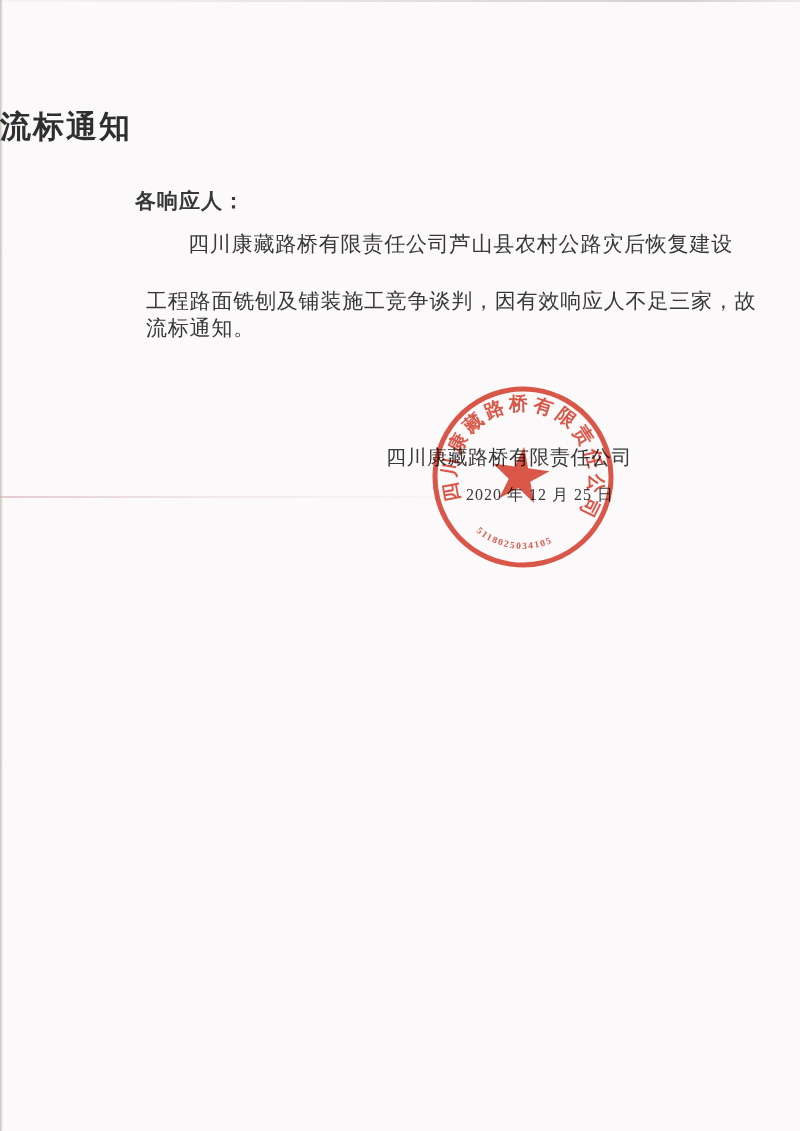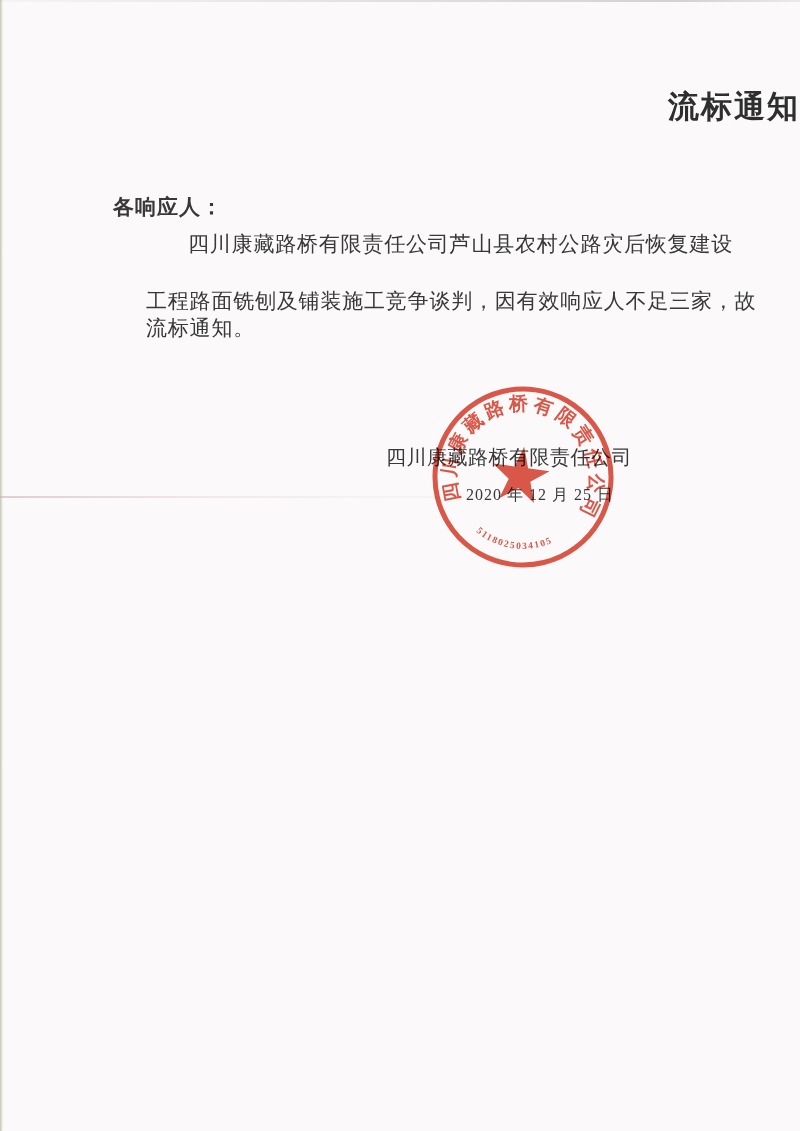--- a/index.html
+++ b/index.html
@@ -26,31 +26,30 @@
   .edge-top {
     position: absolute; left: 0; top: 0; width: 100%; height: 2px;
     background: linear-gradient(to right, rgba(140,140,130,0.05), rgba(120,120,110,0.30) 85%, rgba(120,120,110,0.12));
   }
   .fold-line {
     position: absolute; left: 0; top: 496px; width: 72%; height: 2px;
     background: linear-gradient(to right, rgba(205,168,174,0.55), rgba(205,168,174,0.22) 35%, rgba(205,168,174,0.10) 60%, rgba(205,168,174,0));
   }
   
   .title {
-    position: absolute; top: 86px; left: 0; width: 100%;
-    margin: 0; text-align: right;
+    position: absolute; top: 106px; left: 0; width: 100%;
+    margin: 0; text-align: left;
     font-family: Liberation Sans, sans-serif;
     font-weight: bold; font-size: 31px; letter-spacing: 2px;
     color: #2e2e2e;
   }
   .salutation {
-    position: absolute; left: 113px; top: 187px;
+    position: absolute; left: 135px; top: 187px;
     font-size: 21px; letter-spacing: 1px; font-weight: 600;
     white-space: nowrap;
-    margin-top: 6px;
   }
   .body-line {
     position: absolute; left: 121px;
     font-size: 21px; letter-spacing: 0.8px; white-space: nowrap; margin-left: 25px;
   }
   .line1 { top: 230px; padding-left: 42px; }
   .line2 { top: 287px; }
   .line3 { top: 314px; }
   .signature {
     position: absolute; left: 386px; top: 444px;

